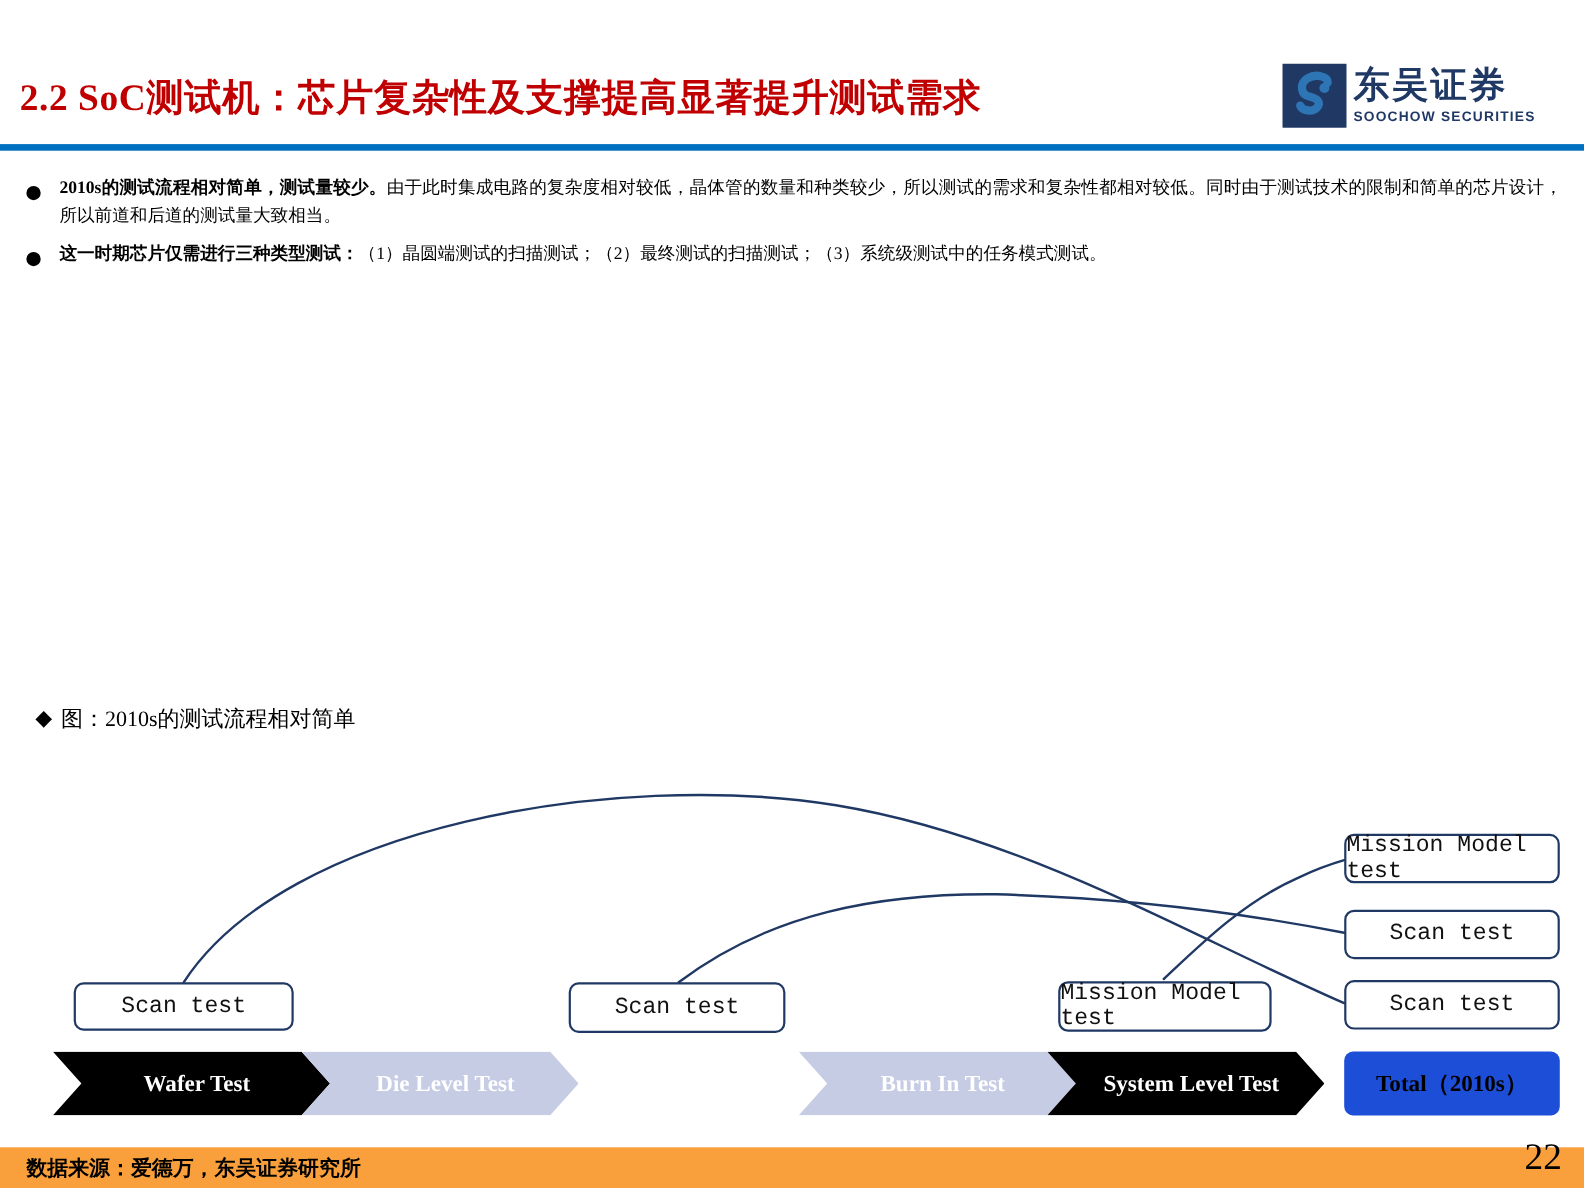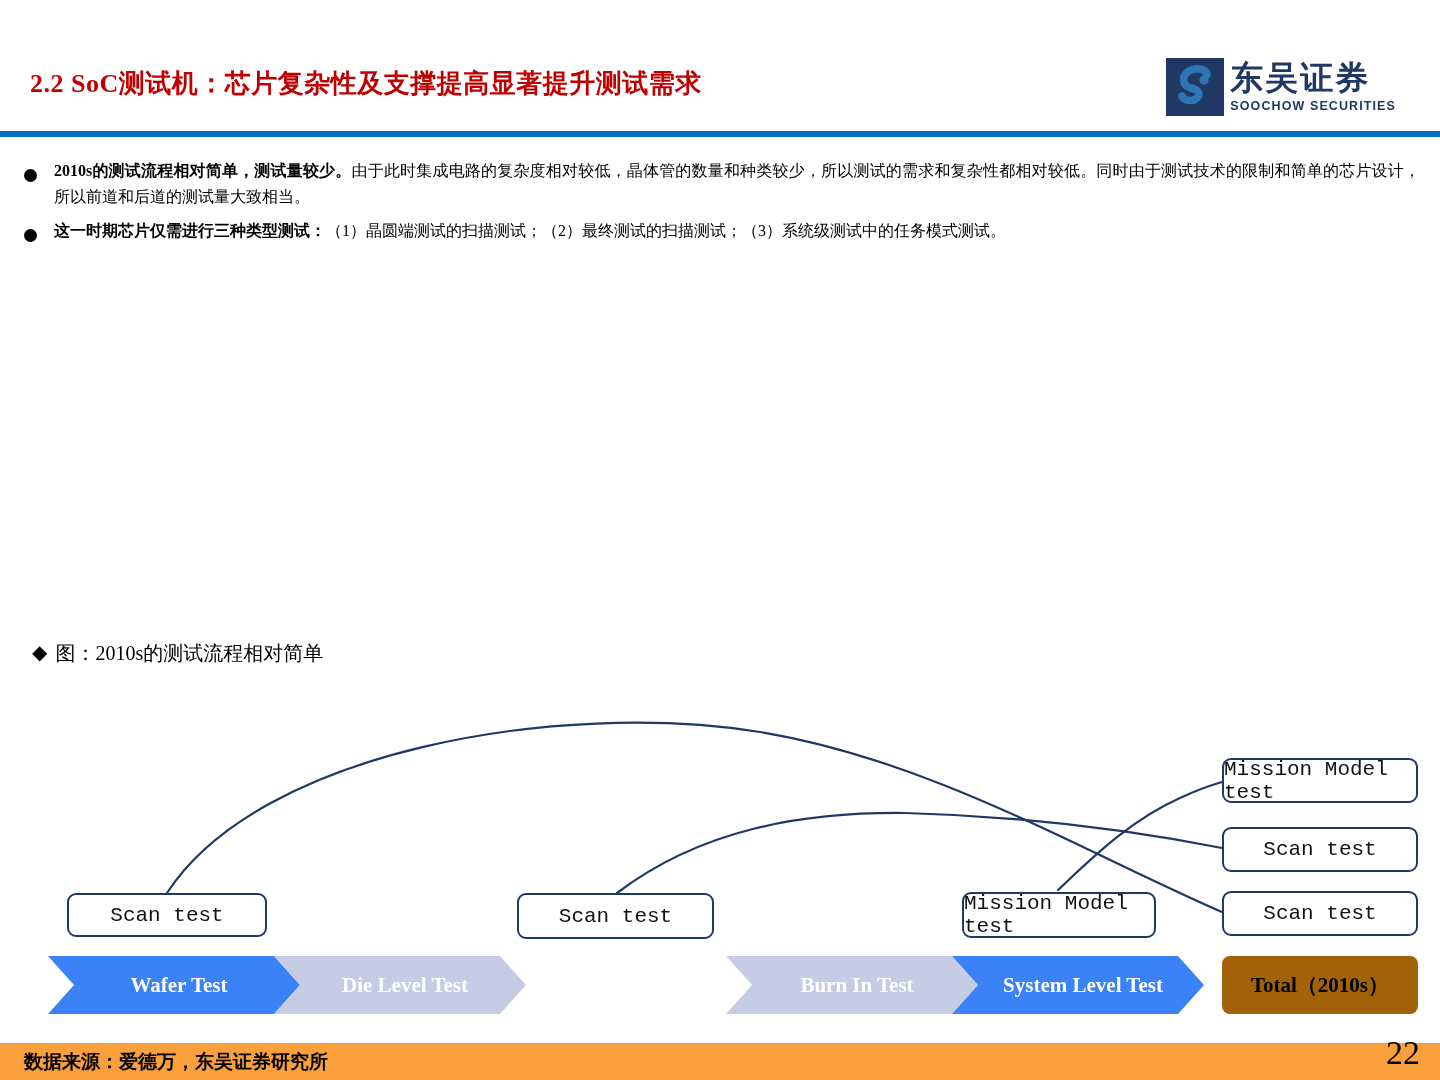--- a/index.html
+++ b/index.html
@@ -20,27 +20,26 @@
   .slide-header {
     position: absolute;
     left: 0; top: 0;
     width: 1440px;
     height: 138px;
   }
   .slide-title {
     position: absolute;
     left: 18px;
     top: 66px;
-    font-size: 26px;
+    font-size: 34px;
     font-weight: bold;
     color: #C00000;
     letter-spacing: 0.5px;
     white-space: nowrap;
     font-family: "Liberation Serif", "DejaVu Serif", serif;
-    margin-left: 12px;
   }
   .header-rule {
     position: absolute;
     left: 0;
     top: 131px;
     width: 1440px;
     height: 6px;
     background: #0070C0;
   }
 
@@ -174,29 +173,29 @@
     height: 58px;
     display: flex;
     align-items: center;
     justify-content: center;
     color: #ffffff;
     font-weight: bold;
     font-size: 21px;
     font-family: "Liberation Serif", "DejaVu Serif", serif;
     clip-path: polygon(0 0, calc(100% - 26px) 0, 100% 50%, calc(100% - 26px) 100%, 0 100%, 26px 50%);
   }
-  .chev.dark  { background: #3b82f6; }
+  .chev.dark  { background: #000000; }
   .chev.light { background: #C6CCE4; }
   .chev span { padding-left: 10px; }
 
   .total-box {
     position: absolute;
     top: 0;
     height: 58px;
-    background: #a16207;
+    background: #1d4ed8;
     border-radius: 8px;
     display: flex;
     align-items: center;
     justify-content: center;
     font-size: 21px;
     font-weight: bold;
     color: #000000;
     font-family: "Liberation Serif", "DejaVu Serif", serif;
   }
 

